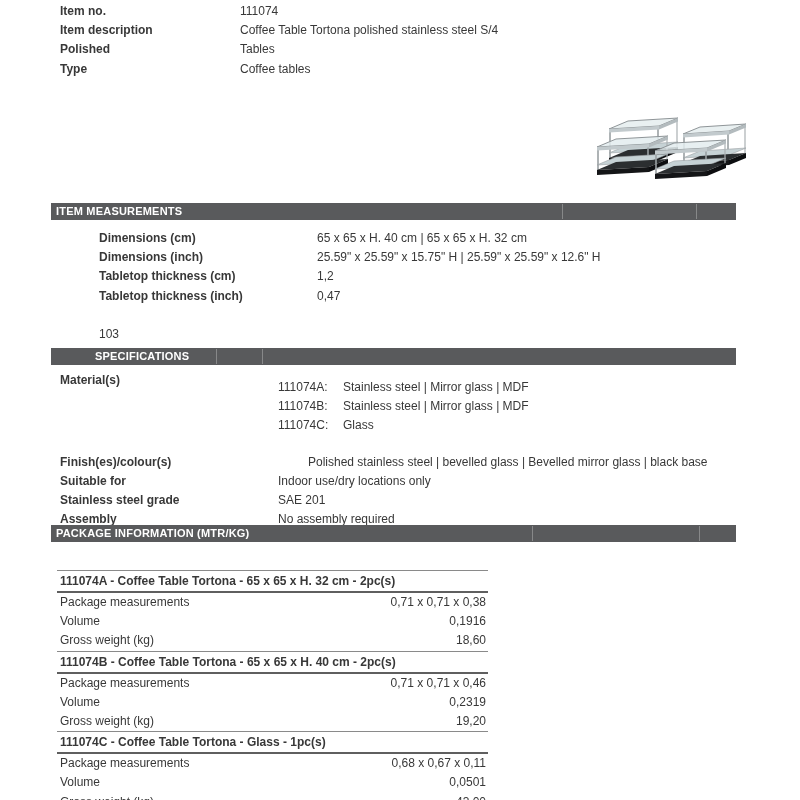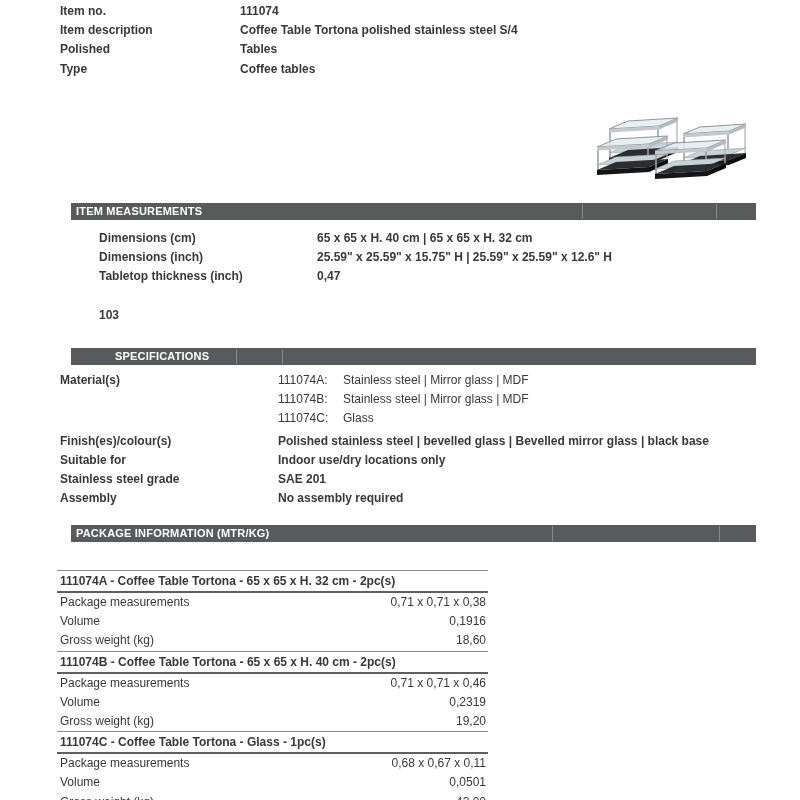--- a/index.html
+++ b/index.html
@@ -12,49 +12,49 @@
     background:#ffffff;
     font-family:"Liberation Sans","DejaVu Sans",sans-serif;
     font-size:12px;
     color:var(--body-text,#383838);
   }
   .page{position:relative;width:800px;height:800px;overflow:hidden;background:#fff;}
 
   
   .prow{display:flex;line-height:19.2px;}
   .prow .lbl{font-weight:700;flex:0 0 auto;}
-  .prow .val{font-weight:700;}
+  .prow .val{font-weight:400;}
 
   .info-block{position:absolute;left:60px;top:2px;width:700px;}
   .info-block .lbl{width:180px;}
 
   .product-image{position:absolute;left:593px;top:94px;width:165px;height:102px;}
 
   .bar{
-    position:absolute;left:71px;width:685px;height:17px;
+    position:absolute;left:51px;width:685px;height:17px;
     background:var(--bar-bg,#595a5c);color:var(--bar-text,#fff);
     font-size:11px;font-weight:600;letter-spacing:.2px;
     line-height:17px;padding-left:5px;
   }
   .bar-sep{position:absolute;top:1px;bottom:1px;width:1px;background:rgba(255,255,255,.28);}
 
   .bar-measurements{top:203px;}
   .bar-specifications{top:348px;padding-left:44px;}
   .bar-package{top:525px;}
 
   .meas-block{position:absolute;left:60px;top:229px;width:700px;margin-left:39px;}
   .meas-block .lbl{width:218px;}
   .meas-spacer{height:19.2px;}
 
   .spec-block{position:absolute;left:60px;top:371px;width:720px;}
   .spec-block .lbl{width:218px;}
-  .mat-lines{display:flex;flex-direction:column;}
+  .mat-lines{display:flex;flex-direction:column;margin-top:7px;}
   .mat-line{display:flex;line-height:19.2px;}
   .mat-code{width:65px;}
-  .spec-rest{margin-top:3px;}
+  .spec-rest{margin-top:17px;gap:30px;}
 
   .pkg-block{position:absolute;left:57px;top:570px;width:431px;}
   .pkg-group{border-top:1px solid var(--line-light,#8a8a8a);}
   .pkg-header{
     font-weight:700;line-height:18px;padding:1px 0 1px 3px;
     border-bottom:2px solid var(--line-dark,#5f5f5f);
   }
   .pkg-row{display:flex;justify-content:space-between;line-height:19.2px;}
   .pkg-row .lbl{padding-left:3px;}
   .pkg-row .val{text-align:right;padding-right:2px;}
@@ -145,20 +145,24 @@
   </div>
 
   <div class="meas-block">
     <div class="prow">
       <span class="lbl">Dimensions (cm)</span>
       <span class="val">65 x 65 x H. 40 cm | 65 x 65 x H. 32 cm</span>
     </div>
     <div class="prow">
       <span class="lbl">Dimensions (inch)</span>
       <span class="val">25.59" x 25.59" x 15.75" H | 25.59" x 25.59" x 12.6" H</span>
+    </div>
+    <div class="prow">
+      <span class="lbl">Tabletop thickness (cm)</span>
+      <span class="val">1,2</span>
     </div>
     <div class="prow">
       <span class="lbl">Tabletop thickness (inch)</span>
       <span class="val">0,47</span>
     </div>
     <div class="meas-spacer"></div>
     <div class="prow">
       <span class="val">103</span>
     </div>
   </div>

